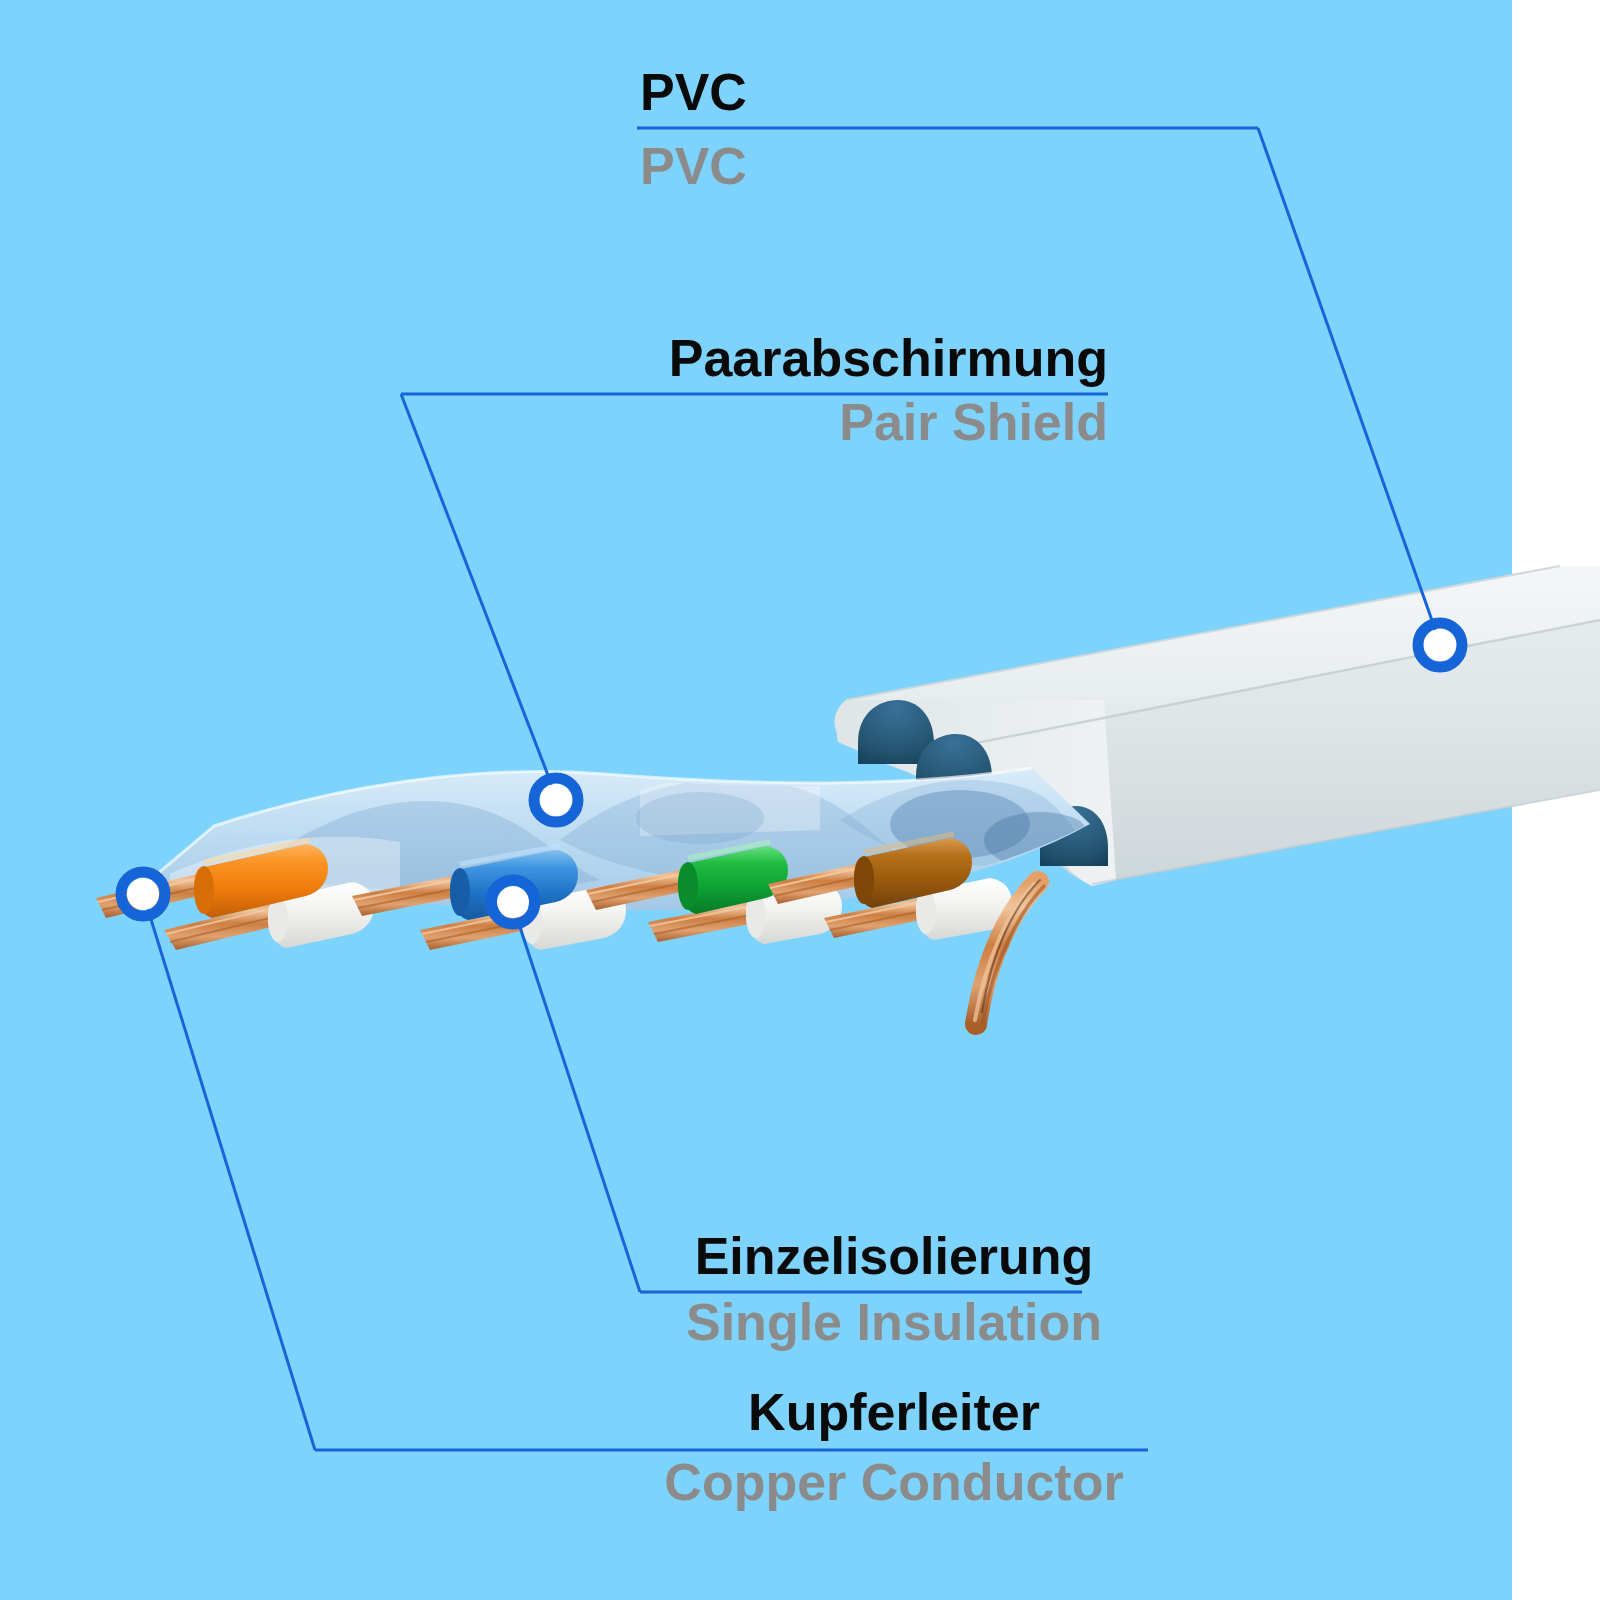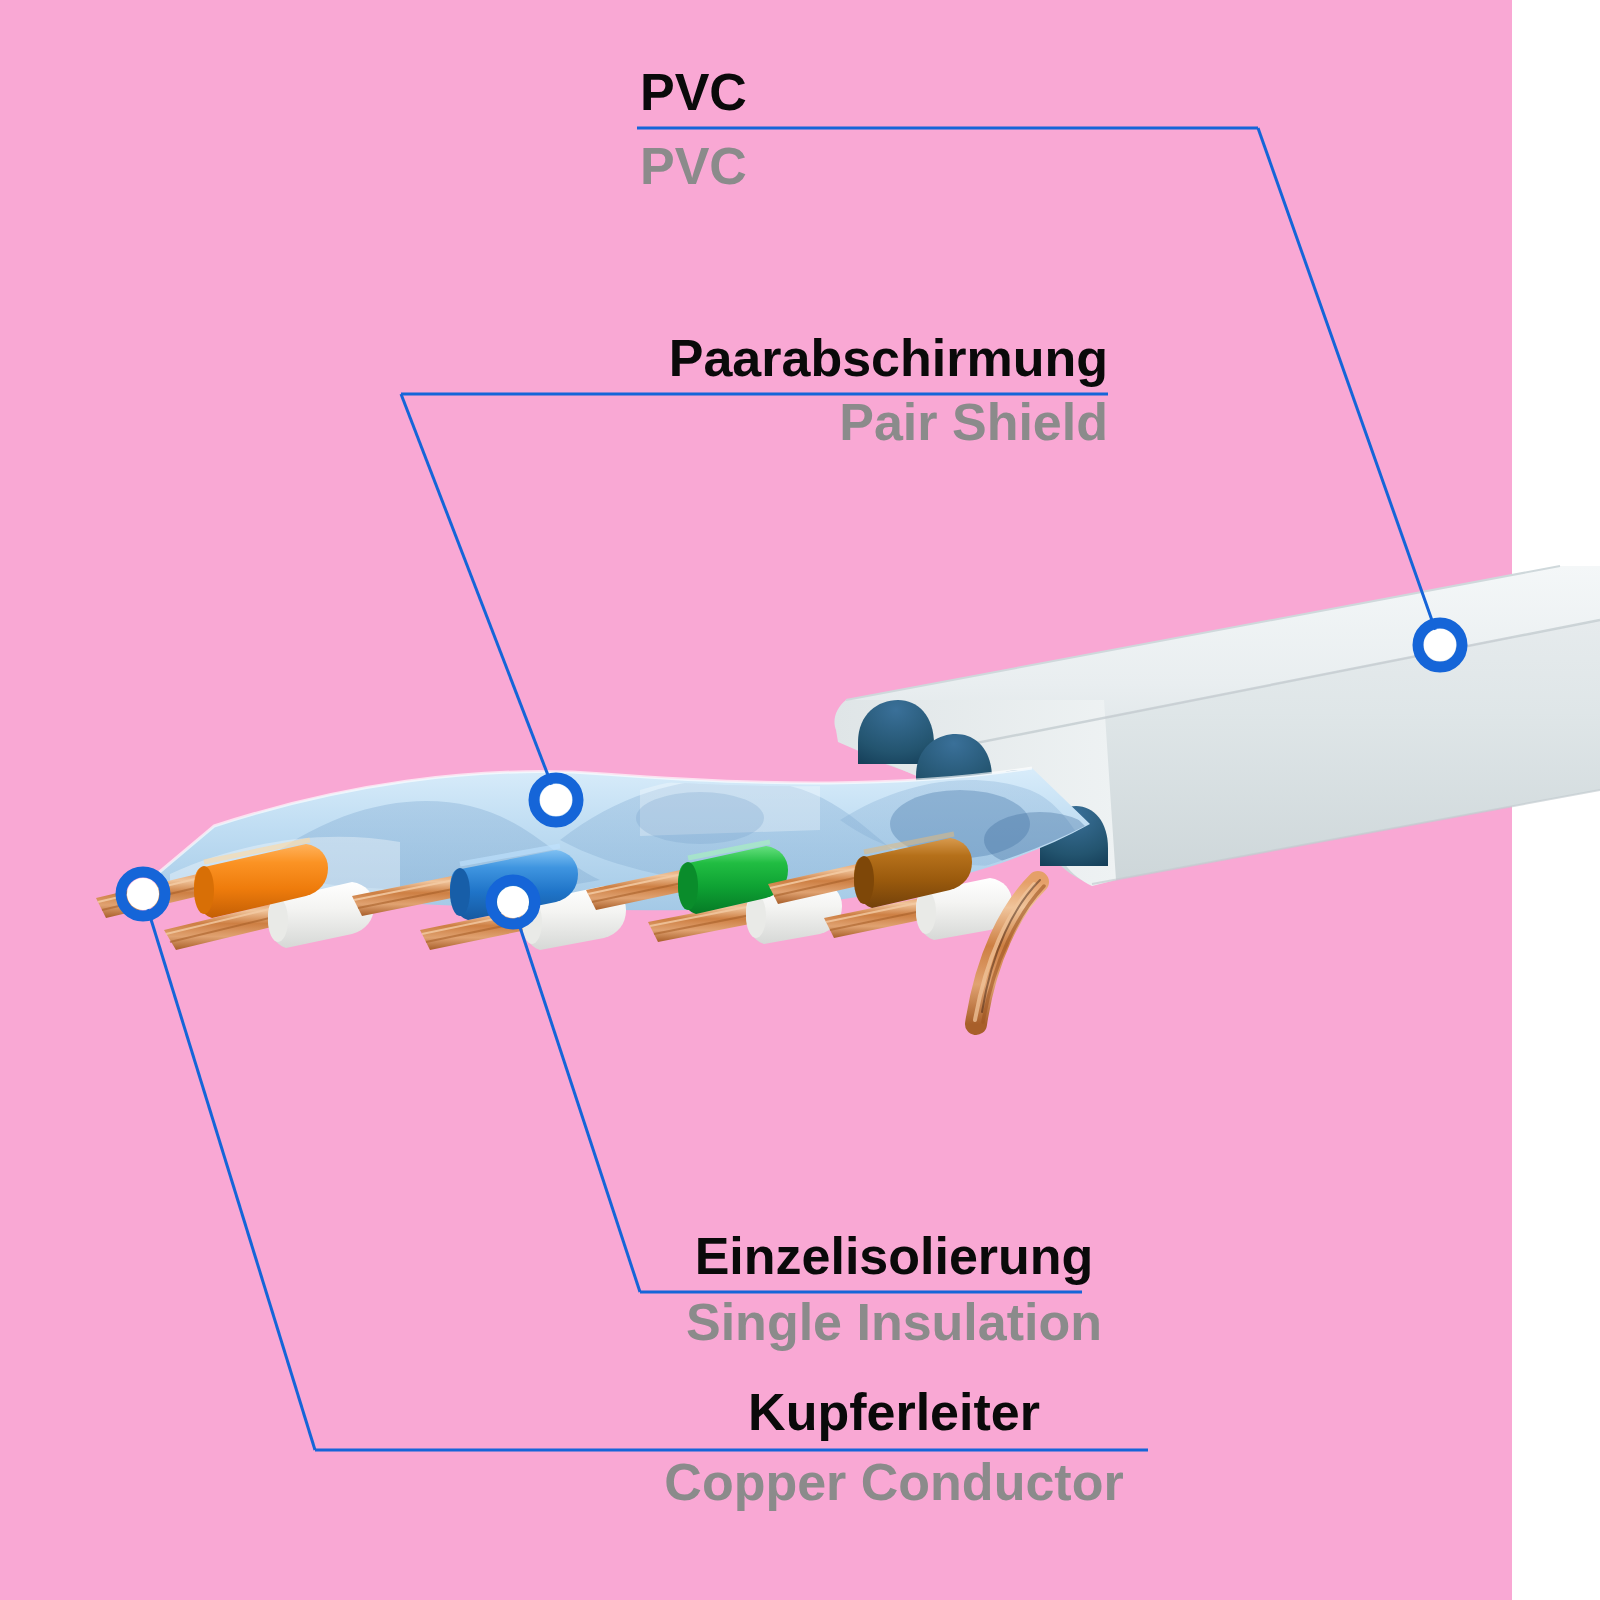--- a/index.html
+++ b/index.html
@@ -12,21 +12,21 @@
     width: 1600px;
     height: 1600px;
     font-family: "Liberation Sans", sans-serif;
     overflow: hidden;
     position: relative;
   }
   #stage {
     position: relative;
     width: 1512px;
     height: 1600px;
-    background: #f9a8d4;
+    background: #7dd3fc;
   }
   #scene {
     position: absolute;
     inset: 0;
     width: 1600px;
     height: 1600px;
   }
   .callout-de {
     font-weight: bold;
     fill: #0a0a0a;

